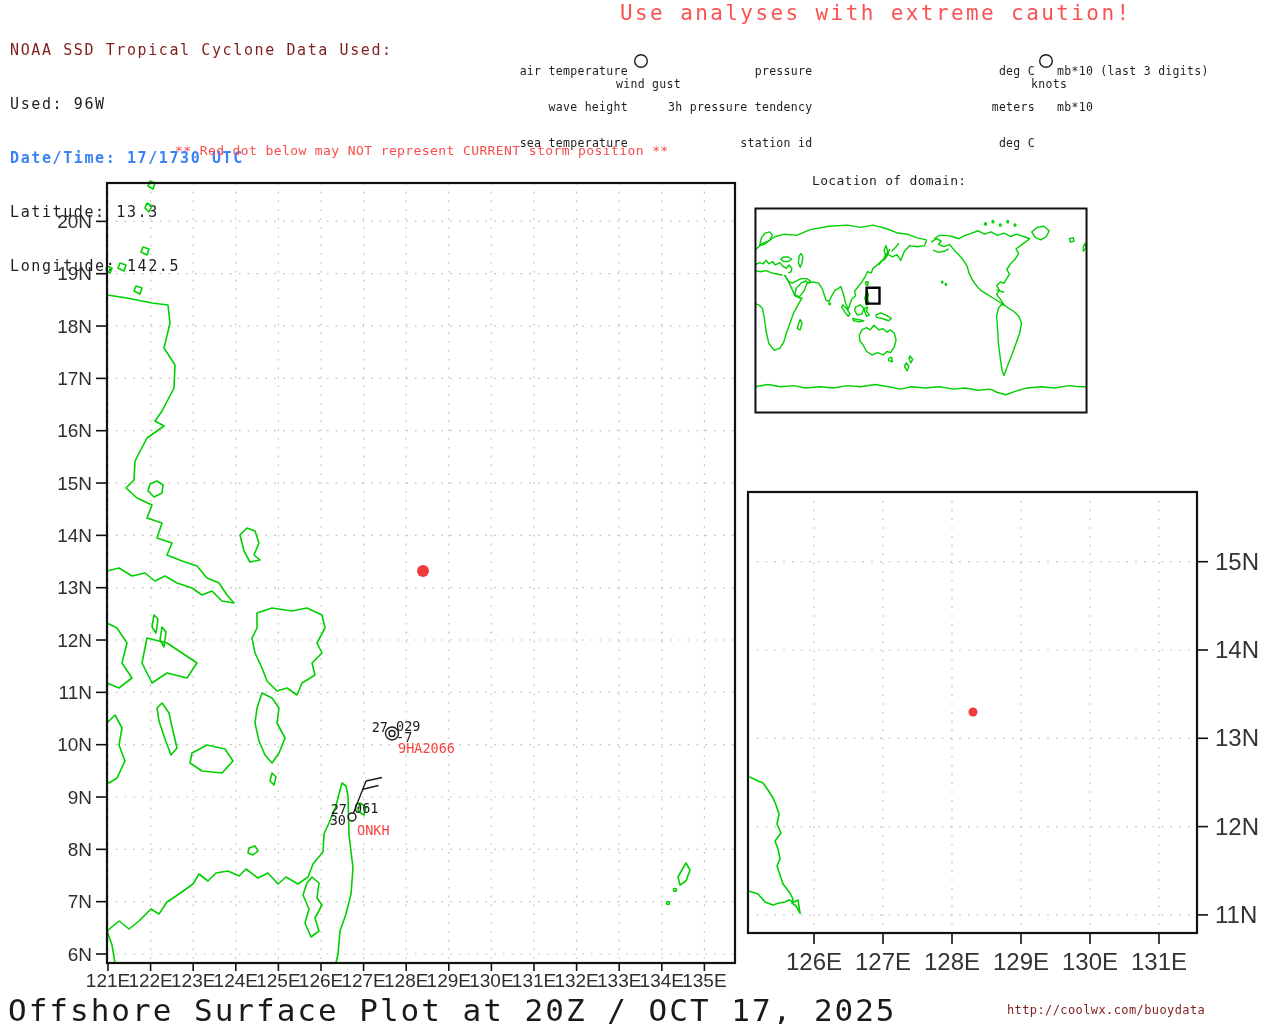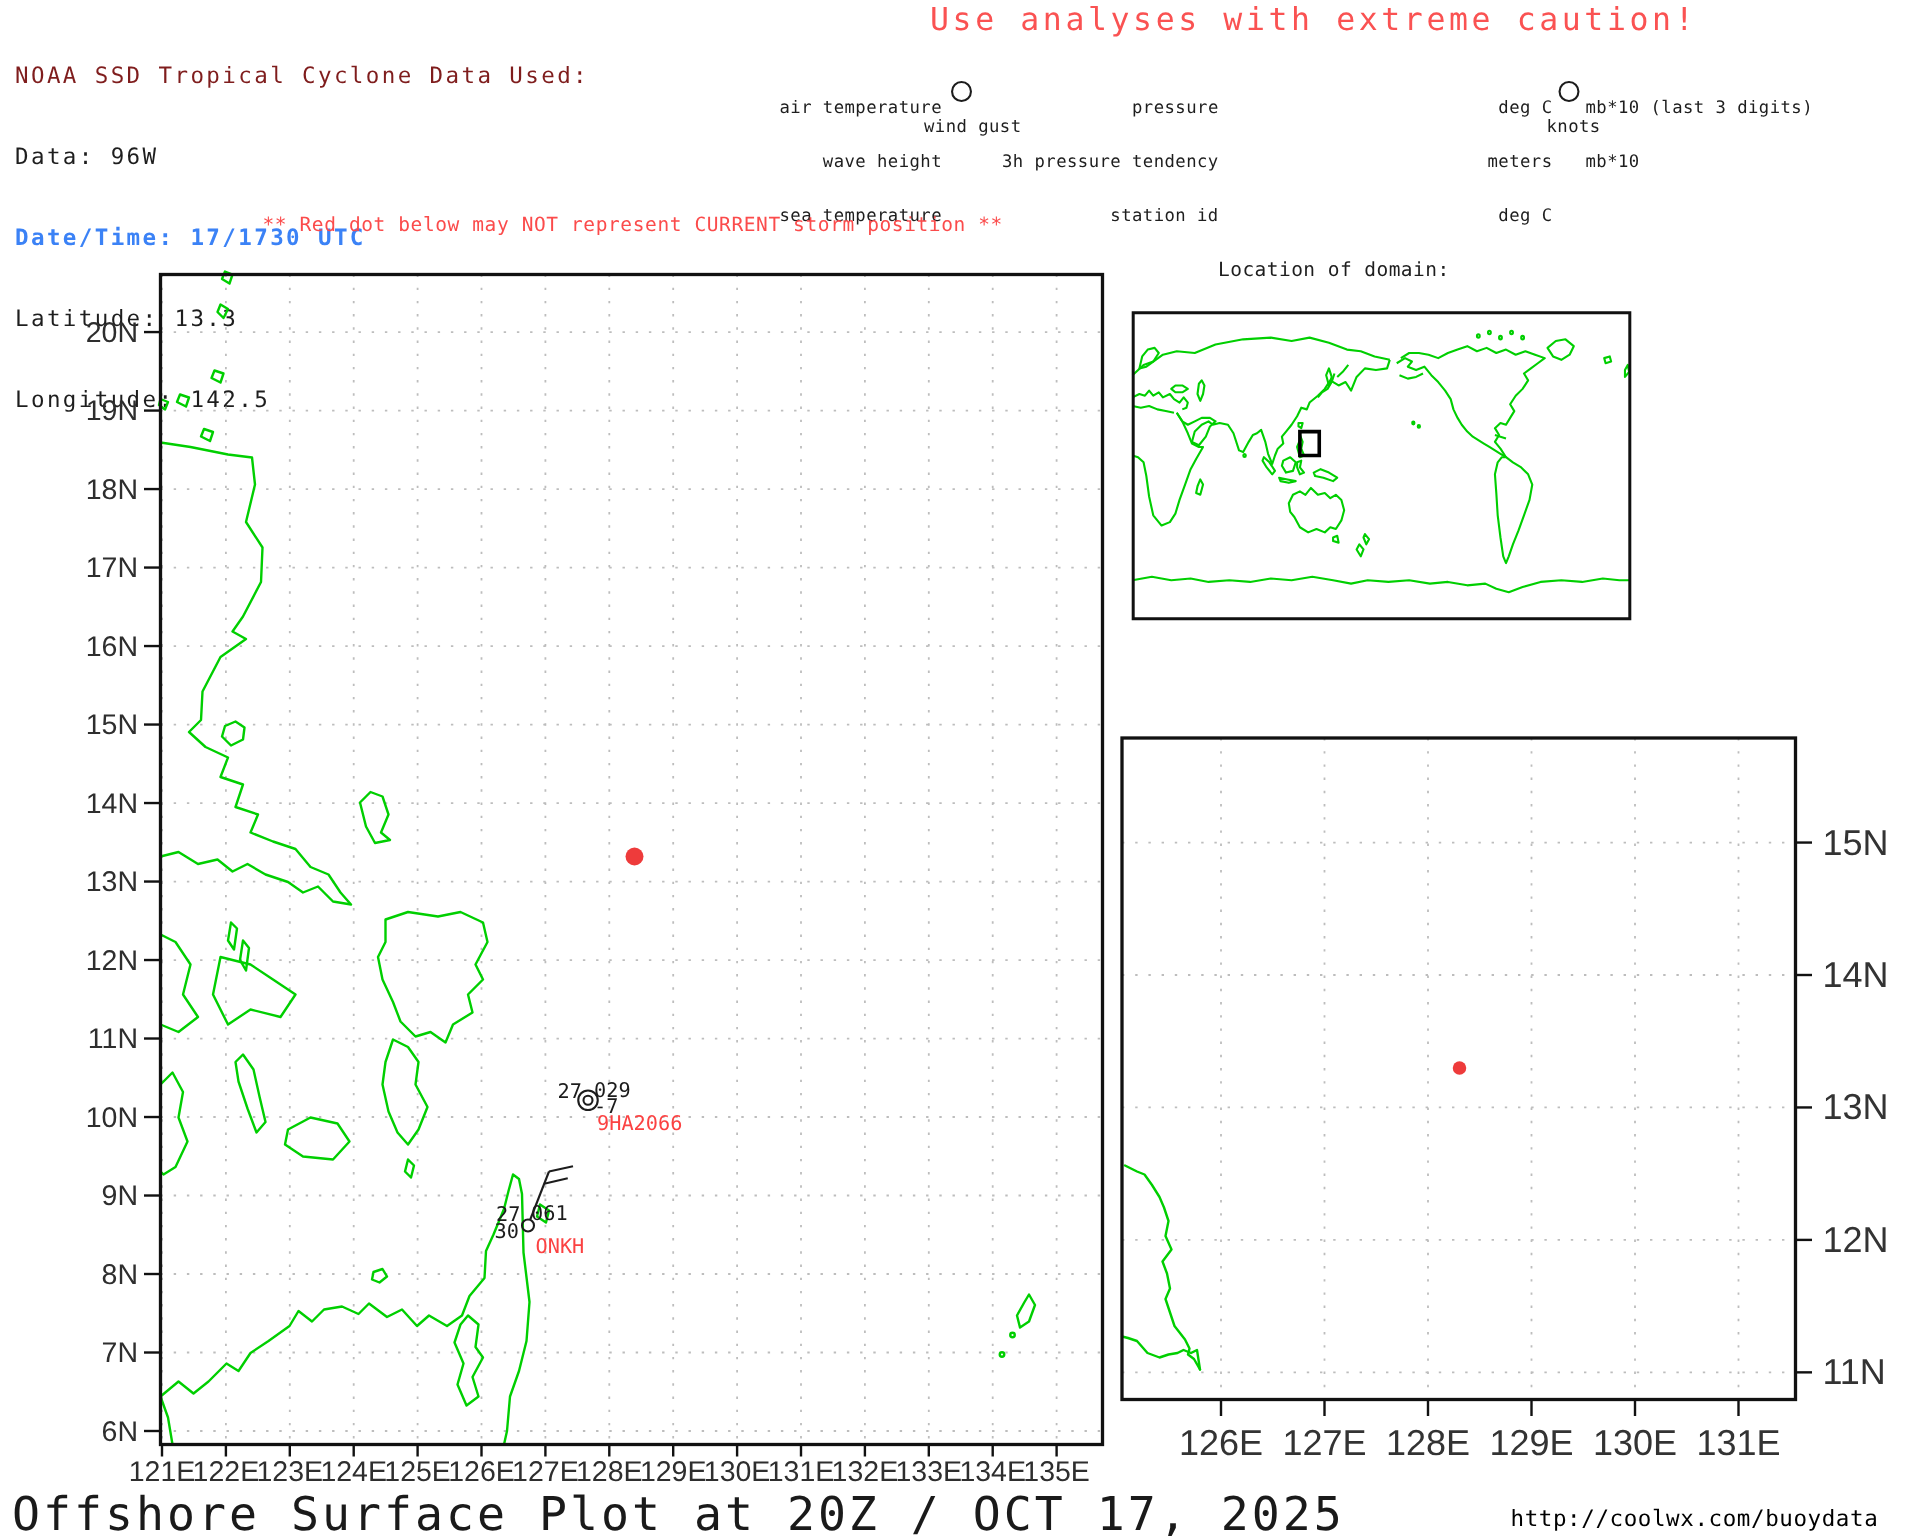--- a/index.html
+++ b/index.html
@@ -8,41 +8,41 @@
   .abs{position:absolute;}
   .hdr{font-size:15px;line-height:18px;letter-spacing:1.6px;white-space:pre;}
   .red{color:#7f1d1d;}
   .redbold{color:#3b82f6;font-weight:bold;}
   .caution{font-size:21px;letter-spacing:2.4px;color:#fa5252;white-space:nowrap;}
   .warn{font-size:13px;letter-spacing:0.4px;color:#fb4b4b;white-space:nowrap;}
   .small{font-size:13px;letter-spacing:0.3px;white-space:nowrap;}
   .leg{font-size:11.5px;line-height:12px;letter-spacing:0.3px;white-space:pre;}
   .leg.rt{text-align:right;}
   .foot-title{font-size:31px;letter-spacing:2px;color:#1a1a1a;white-space:nowrap;}
-  .foot-url{font-size:15px;letter-spacing:0.4px;color:#000000;white-space:nowrap;}
+  .foot-url{font-size:12px;letter-spacing:0.4px;color:#7f1d1d;white-space:nowrap;}
   svg{position:absolute;overflow:visible;}
   .frame{fill:none;stroke:#111;stroke-width:2.2px;}
   .grid{stroke:#bdbdbd;stroke-width:1.2px;stroke-dasharray:1.6 7.2;fill:none;}
   .tick{stroke:#111;stroke-width:1.6px;}
   .coast{fill:none;stroke:#00cf00;stroke-width:1.6px;stroke-linejoin:round;stroke-linecap:round;}
   .wcoast{fill:none;stroke:#00cf00;stroke-width:1.4px;stroke-linejoin:round;vector-effect:non-scaling-stroke;}
   .axlbl{font-family:"Liberation Sans",sans-serif;font-size:19px;fill:#2e2e2e;}
   .axlbl2{font-family:"Liberation Sans",sans-serif;font-size:24px;fill:#333;}
   .stn{font-family:"DejaVu Sans Mono",monospace;font-size:13.5px;fill:#1c1c1c;}
   .stnred{font-family:"DejaVu Sans Mono",monospace;font-size:13.5px;fill:#fb4242;}
   .sym{fill:none;stroke:#1c1c1c;stroke-width:1.4px;}
 </style>
 </head>
 <body>
 
 <div id="page">
 
   <div class="abs hdr" style="left:10px;top:5px;">
     <div class="red">NOAA SSD Tropical Cyclone Data Used:</div>
-    <div>Data: 96W</div>
+    <div>Used: 96W</div>
     <div class="redbold">Date/Time: 17/1730 UTC</div>
     <div>Latitude: 13.3</div>
     <div>Longitude: 142.5</div>
   </div>
 
   <div class="abs caution" style="left:620px;top:1px;">Use analyses with extreme caution!</div>
 
   <div class="abs leg rt" style="left:428px;top:41px;width:200px;">
     <div>air temperature</div>
     <div>wave height</div>

